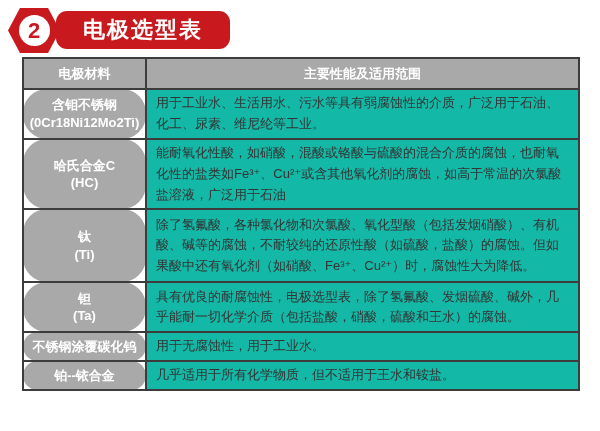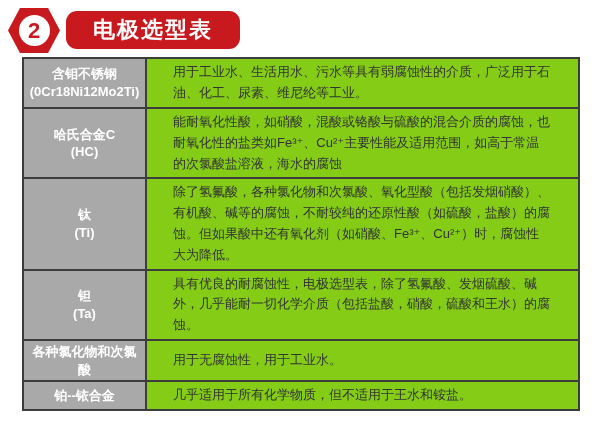--- a/index.html
+++ b/index.html
@@ -15,21 +15,21 @@
     background:#c8191f;
     clip-path:polygon(0% 50%,23% 2%,77% 2%,100% 50%,77% 98%,23% 98%);
     display:flex;align-items:center;justify-content:center;
   }
   .badge-circle{
     width:31px;height:31px;background:#ffffff;border-radius:50%;
     display:flex;align-items:center;justify-content:center;
     font-weight:bold;font-size:22px;color:#c8191f;line-height:1;
   }
   .title-pill{
-    position:absolute;left:66px;top:11px;width:174px;height:38px;
+    position:absolute;left:56px;top:11px;width:174px;height:38px;
     background:#c8191f;border-radius:11px;
     display:flex;align-items:center;justify-content:center;
     color:#ffffff;font-size:22px;font-weight:bold;letter-spacing:2px;
   }
   
   table.sel{
     position:absolute;left:22px;top:57px;width:558px;
     border-collapse:collapse;table-layout:fixed;
   }
   table.sel th,table.sel td{
@@ -38,76 +38,80 @@
     vertical-align:middle;
     box-sizing:border-box;
   }
   table.sel th{
     background:#a9a9a9;color:#ffffff;font-weight:bold;
     height:31px;padding:0 4px;
   }
   col.c-mat{width:123px;}
   td.mat{
     background:#a9a9a9;color:#ffffff;font-weight:bold;
-    text-align:center;line-height:1.35;padding:2px 3px;
+    text-align:center;line-height:1.35;padding:2px 3px;border-radius:24px;
   }
   td.desc{
-    background:#84cc16;color:#333333;
-    padding:3px 26px;line-height:1.6;text-align:left;font-size:13.5px;
+    background:#14b8a6;color:#333333;
+    padding:3px 9px;line-height:1.6;text-align:left;font-size:13.5px;
   }
   tr.h50 td{height:50px;} tr.h47 td{height:47px;} tr.h65 td{height:65px;}
   tr.h73 td{height:73px;} tr.h27 td{height:27px;}
 </style>
 </head>
 <body>
 
 <div class="header-area">
   <div class="badge-hex">
     <div class="badge-circle">2</div>
   </div>
   <div class="title-pill">电极选型表</div>
 </div>
 
 <table class="sel">
   <colgroup>
       <col class="c-mat">
       <col>
     </colgroup>
   <tbody>
+      <tr>
+    <th>电极材料</th>
+    <th>主要性能及适用范围</th>
+  </tr>
   <tr class="h50">
     <td class="mat">
       <div>含钼不锈钢</div>
       <div>(0Cr18Ni12Mo2Ti)</div>
     </td>
     <td class="desc">用于工业水、生活用水、污水等具有弱腐蚀性的介质，广泛用于石油、化工、尿素、维尼纶等工业。</td>
   </tr>
   <tr class="h65">
     <td class="mat">
       <div>哈氏合金C</div>
       <div>(HC)</div>
     </td>
-    <td class="desc">能耐氧化性酸，如硝酸，混酸或铬酸与硫酸的混合介质的腐蚀，也耐氧化性的盐类如Fe³⁺、Cu²⁺主要性能及适用范围，如高于常温的次氯酸盐溶液，海水的腐蚀</td>
+    <td class="desc">能耐氧化性酸，如硝酸，混酸或铬酸与硫酸的混合介质的腐蚀，也耐氧化性的盐类如Fe³⁺、Cu²⁺或含其他氧化剂的腐蚀，如高于常温的次氯酸盐溶液，广泛用于石油</td>
   </tr>
   <tr class="h73">
     <td class="mat">
       <div>钛</div>
       <div>(Ti)</div>
     </td>
     <td class="desc">除了氢氟酸，各种氯化物和次氯酸、氧化型酸（包括发烟硝酸）、有机酸、碱等的腐蚀，不耐较纯的还原性酸（如硫酸，盐酸）的腐蚀。但如果酸中还有氧化剂（如硝酸、Fe³⁺、Cu²⁺）时，腐蚀性大为降低。</td>
   </tr>
   <tr class="h50">
     <td class="mat">
       <div>钽</div>
       <div>(Ta)</div>
     </td>
     <td class="desc">具有优良的耐腐蚀性，电极选型表，除了氢氟酸、发烟硫酸、碱外，几乎能耐一切化学介质（包括盐酸，硝酸，硫酸和王水）的腐蚀。</td>
   </tr>
   <tr class="h27">
     <td class="mat">
-      <div>各种氯化物和次氯酸</div>
+      <div>不锈钢涂覆碳化钨</div>
     </td>
     <td class="desc">用于无腐蚀性，用于工业水。</td>
   </tr>
   <tr class="h27">
     <td class="mat">
       <div>铂--铱合金</div>
     </td>
     <td class="desc">几乎适用于所有化学物质，但不适用于王水和铵盐。</td>
   </tr>
 </tbody>

